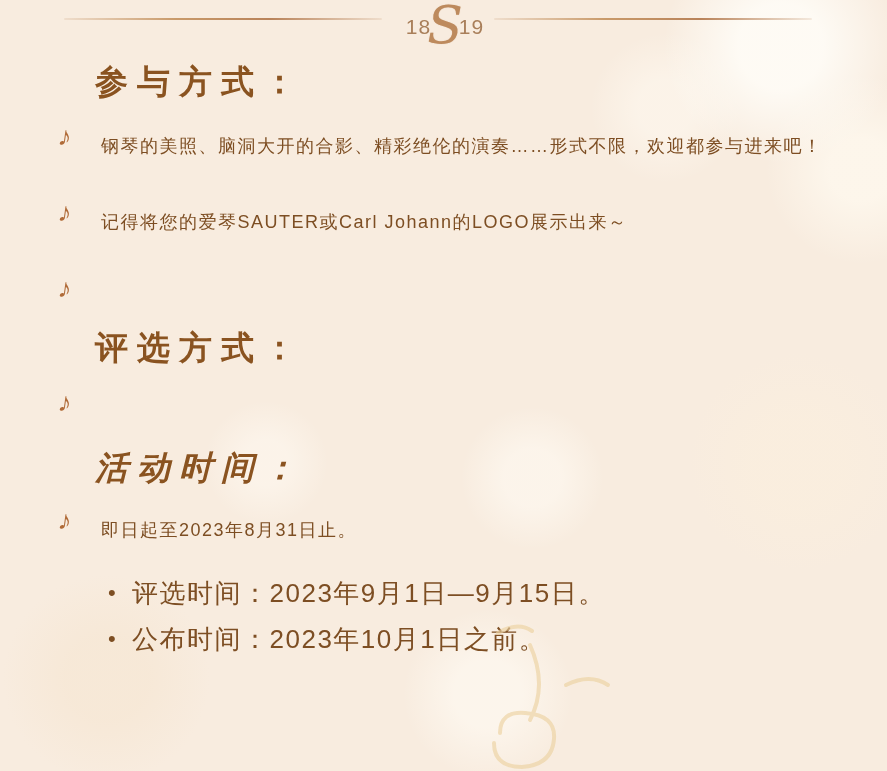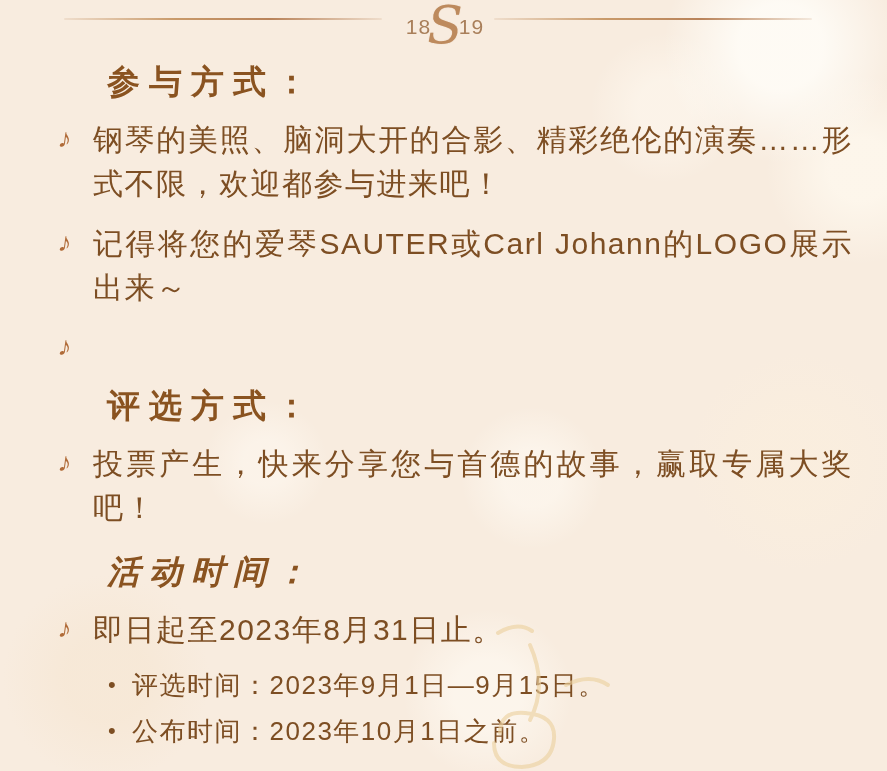--- a/index.html
+++ b/index.html
@@ -35,37 +35,37 @@
   .mono-year{font-size:21px;letter-spacing:1px;font-family:"Liberation Sans","DejaVu Sans",sans-serif;color:#a97f5a;}
   .mono-s{
     font-family:"DejaVu Serif","Liberation Serif",serif;
     font-style:italic;font-size:52px;line-height:46px;color:#bd8a5d;
     margin:0 -4px;transform:translateY(-2px);
     text-shadow:0 0 1px rgba(189,138,93,.4);
   }
   
   .content{position:absolute;top:40px;left:0;width:887px;}
   .sec-title{
-    margin:12px;padding:0 0 0 95px;
+    margin:0;padding:0 0 0 95px;
     font-size:33px;font-weight:bold;line-height:48px;
     color:#8a5320;letter-spacing:9px;
   }
   .t1{margin-top:18px;}
   .t2{margin-top:12px;}
   .t3{margin-top:18px;font-style:italic;}
   .bullet{
     display:flex;align-items:flex-start;
     padding-left:58px;margin-top:12px;
   }
   .note{
     flex:0 0 35px;font-size:27px;line-height:44px;color:#b06b38;
     transform:rotate(8deg);transform-origin:center;
   }
   .btext{
-    margin:0;width:760px;font-size:30px;line-height:44px;
+    margin:8px;width:760px;font-size:18px;line-height:44px;
     color:#7d4e23;letter-spacing:1.5px;text-align:justify;
   }
   .seg-gold{
     color:#d6951b;font-weight:bold;
     text-shadow:1px 1px 0 #7a4413;
     letter-spacing:0.5px;
   }
   .b1{margin-top:10px;}
   .b2{margin-top:16px;}
   .b3{margin-top:16px;}
@@ -107,21 +107,20 @@
     </div>
 
     <div class="bullet b3">
       <span class="note">♪</span>
     </div>
 
     <h2 class="sec-title t2">评选方式：</h2>
 
     <div class="bullet b4">
       <span class="note">♪</span>
-      <p class="btext"><span>投票产生，快来分享您与首德的故事，赢取专属大奖吧！</span></p>
     </div>
 
     <h2 class="sec-title t3">活动时间：</h2>
 
     <div class="bullet b5">
       <span class="note">♪</span>
       <p class="btext"><span>即日起至2023年8月31日止。</span></p>
     </div>
 
     <div class="subs">

